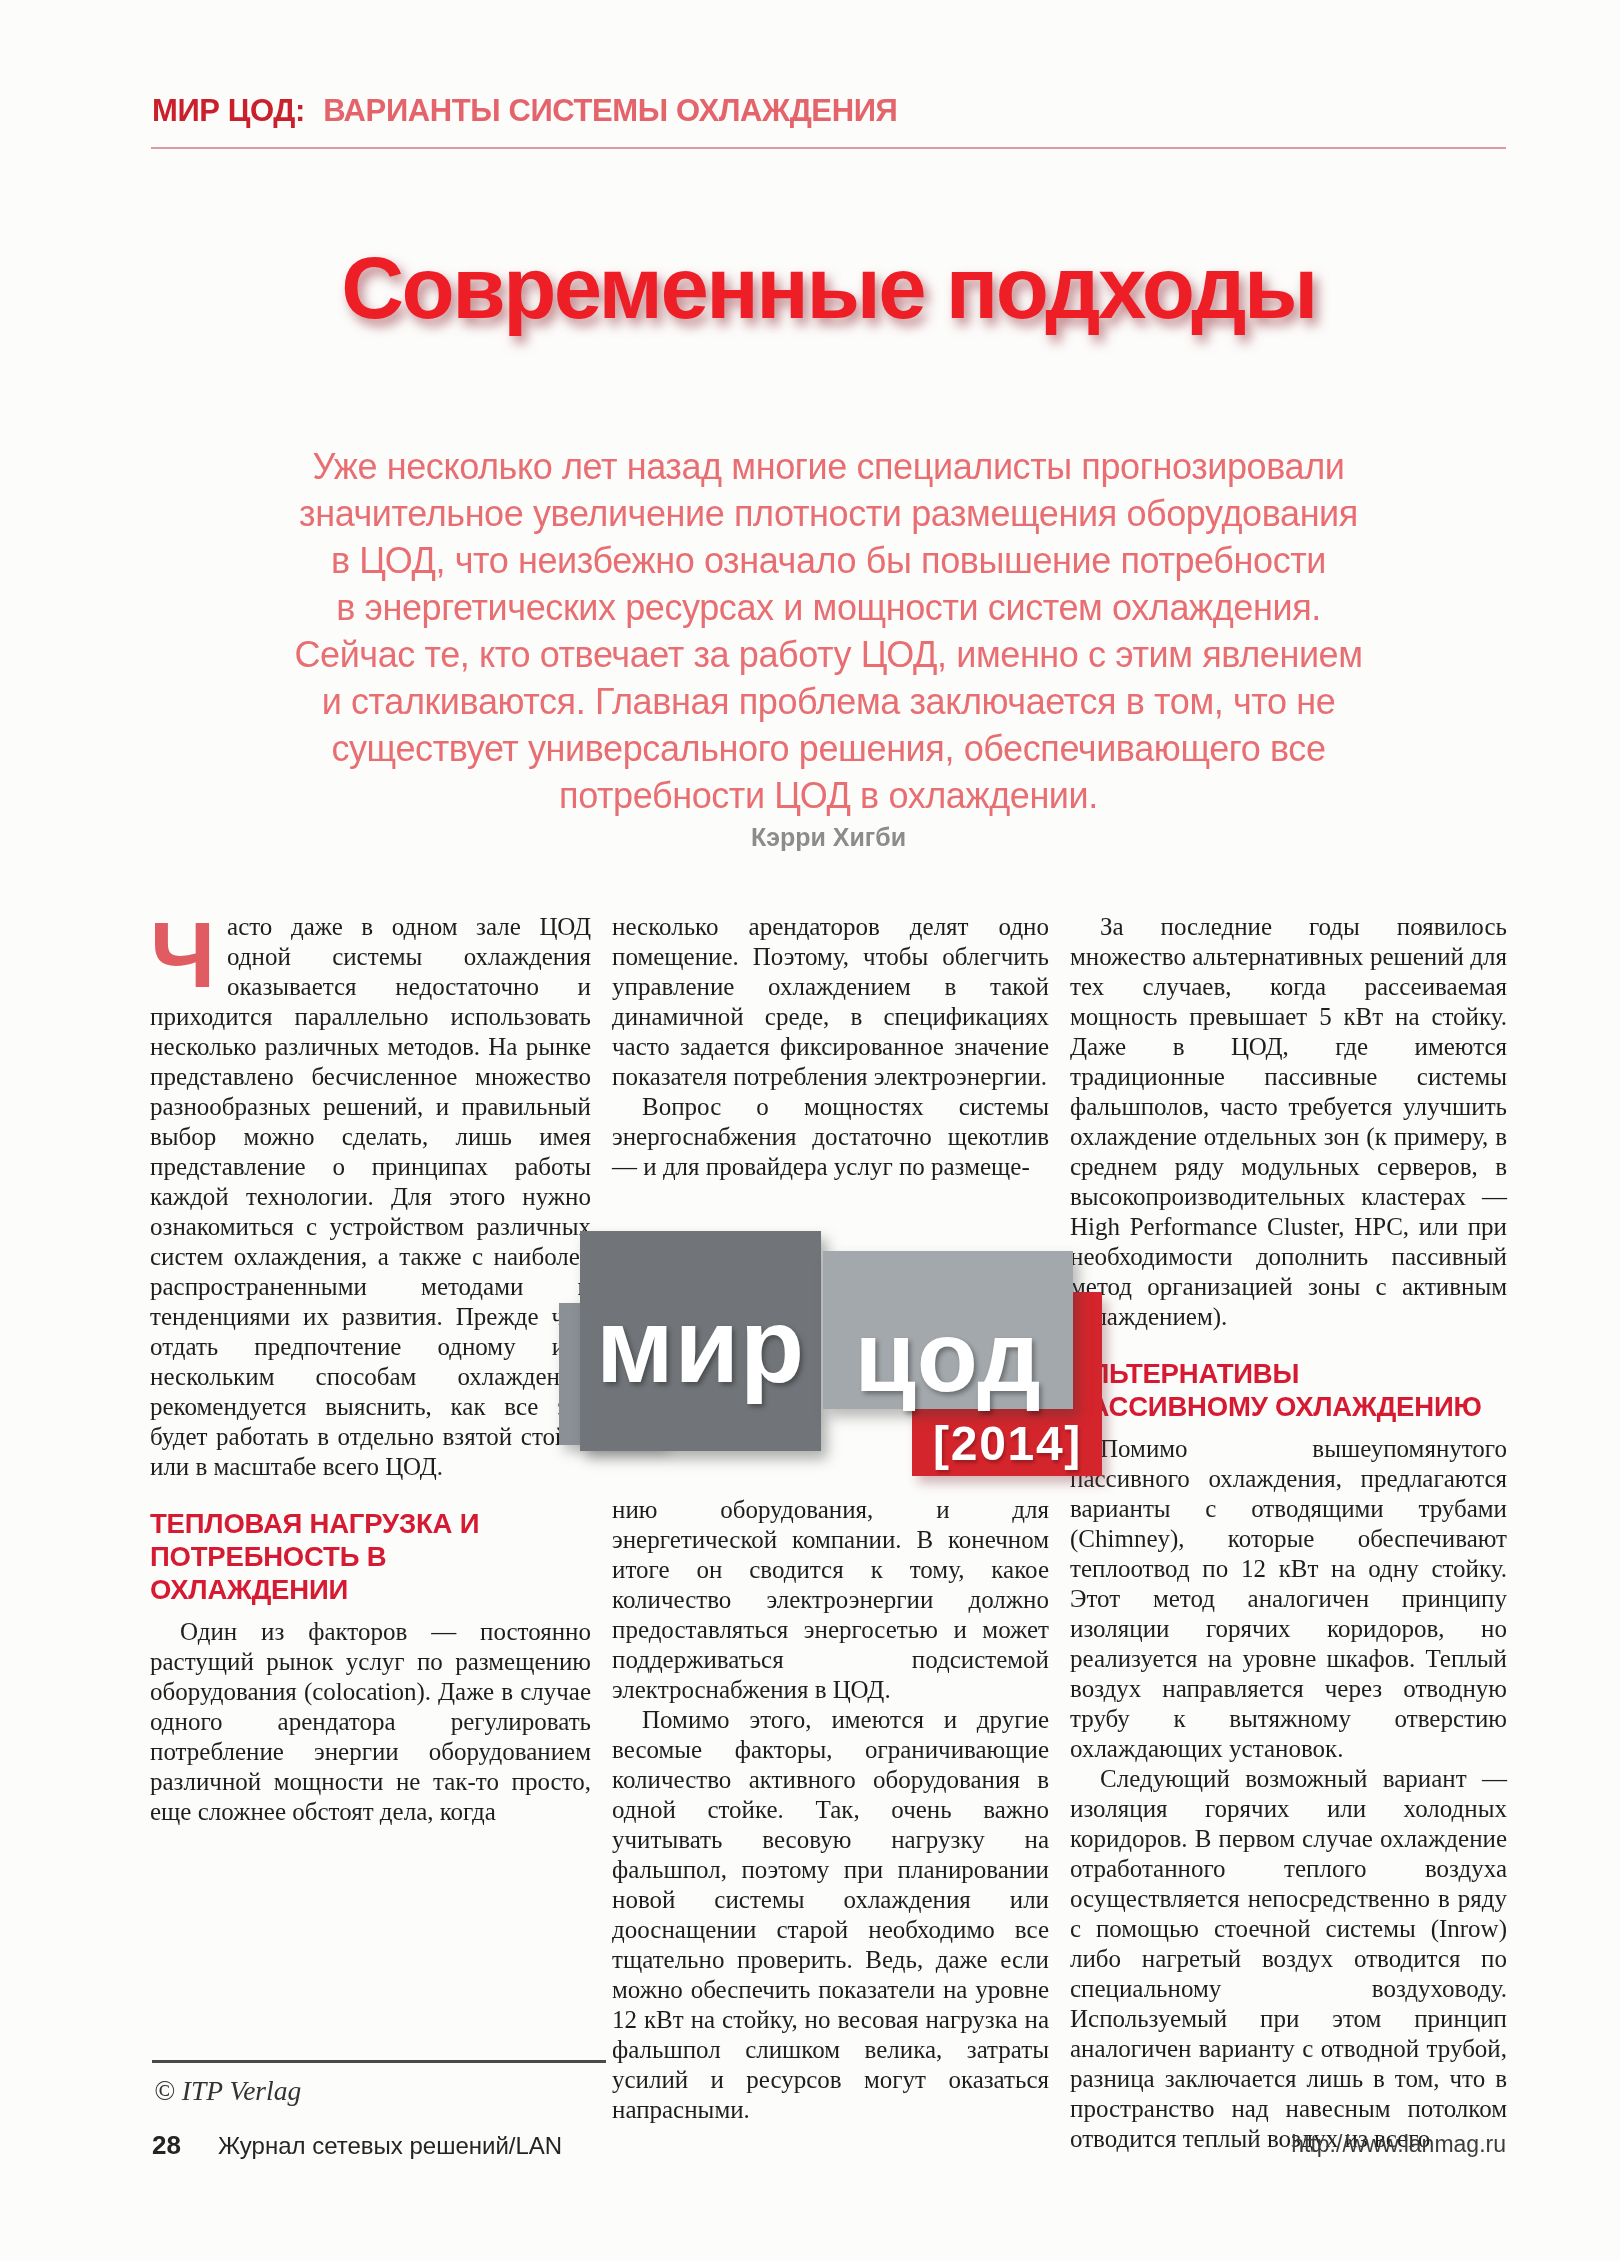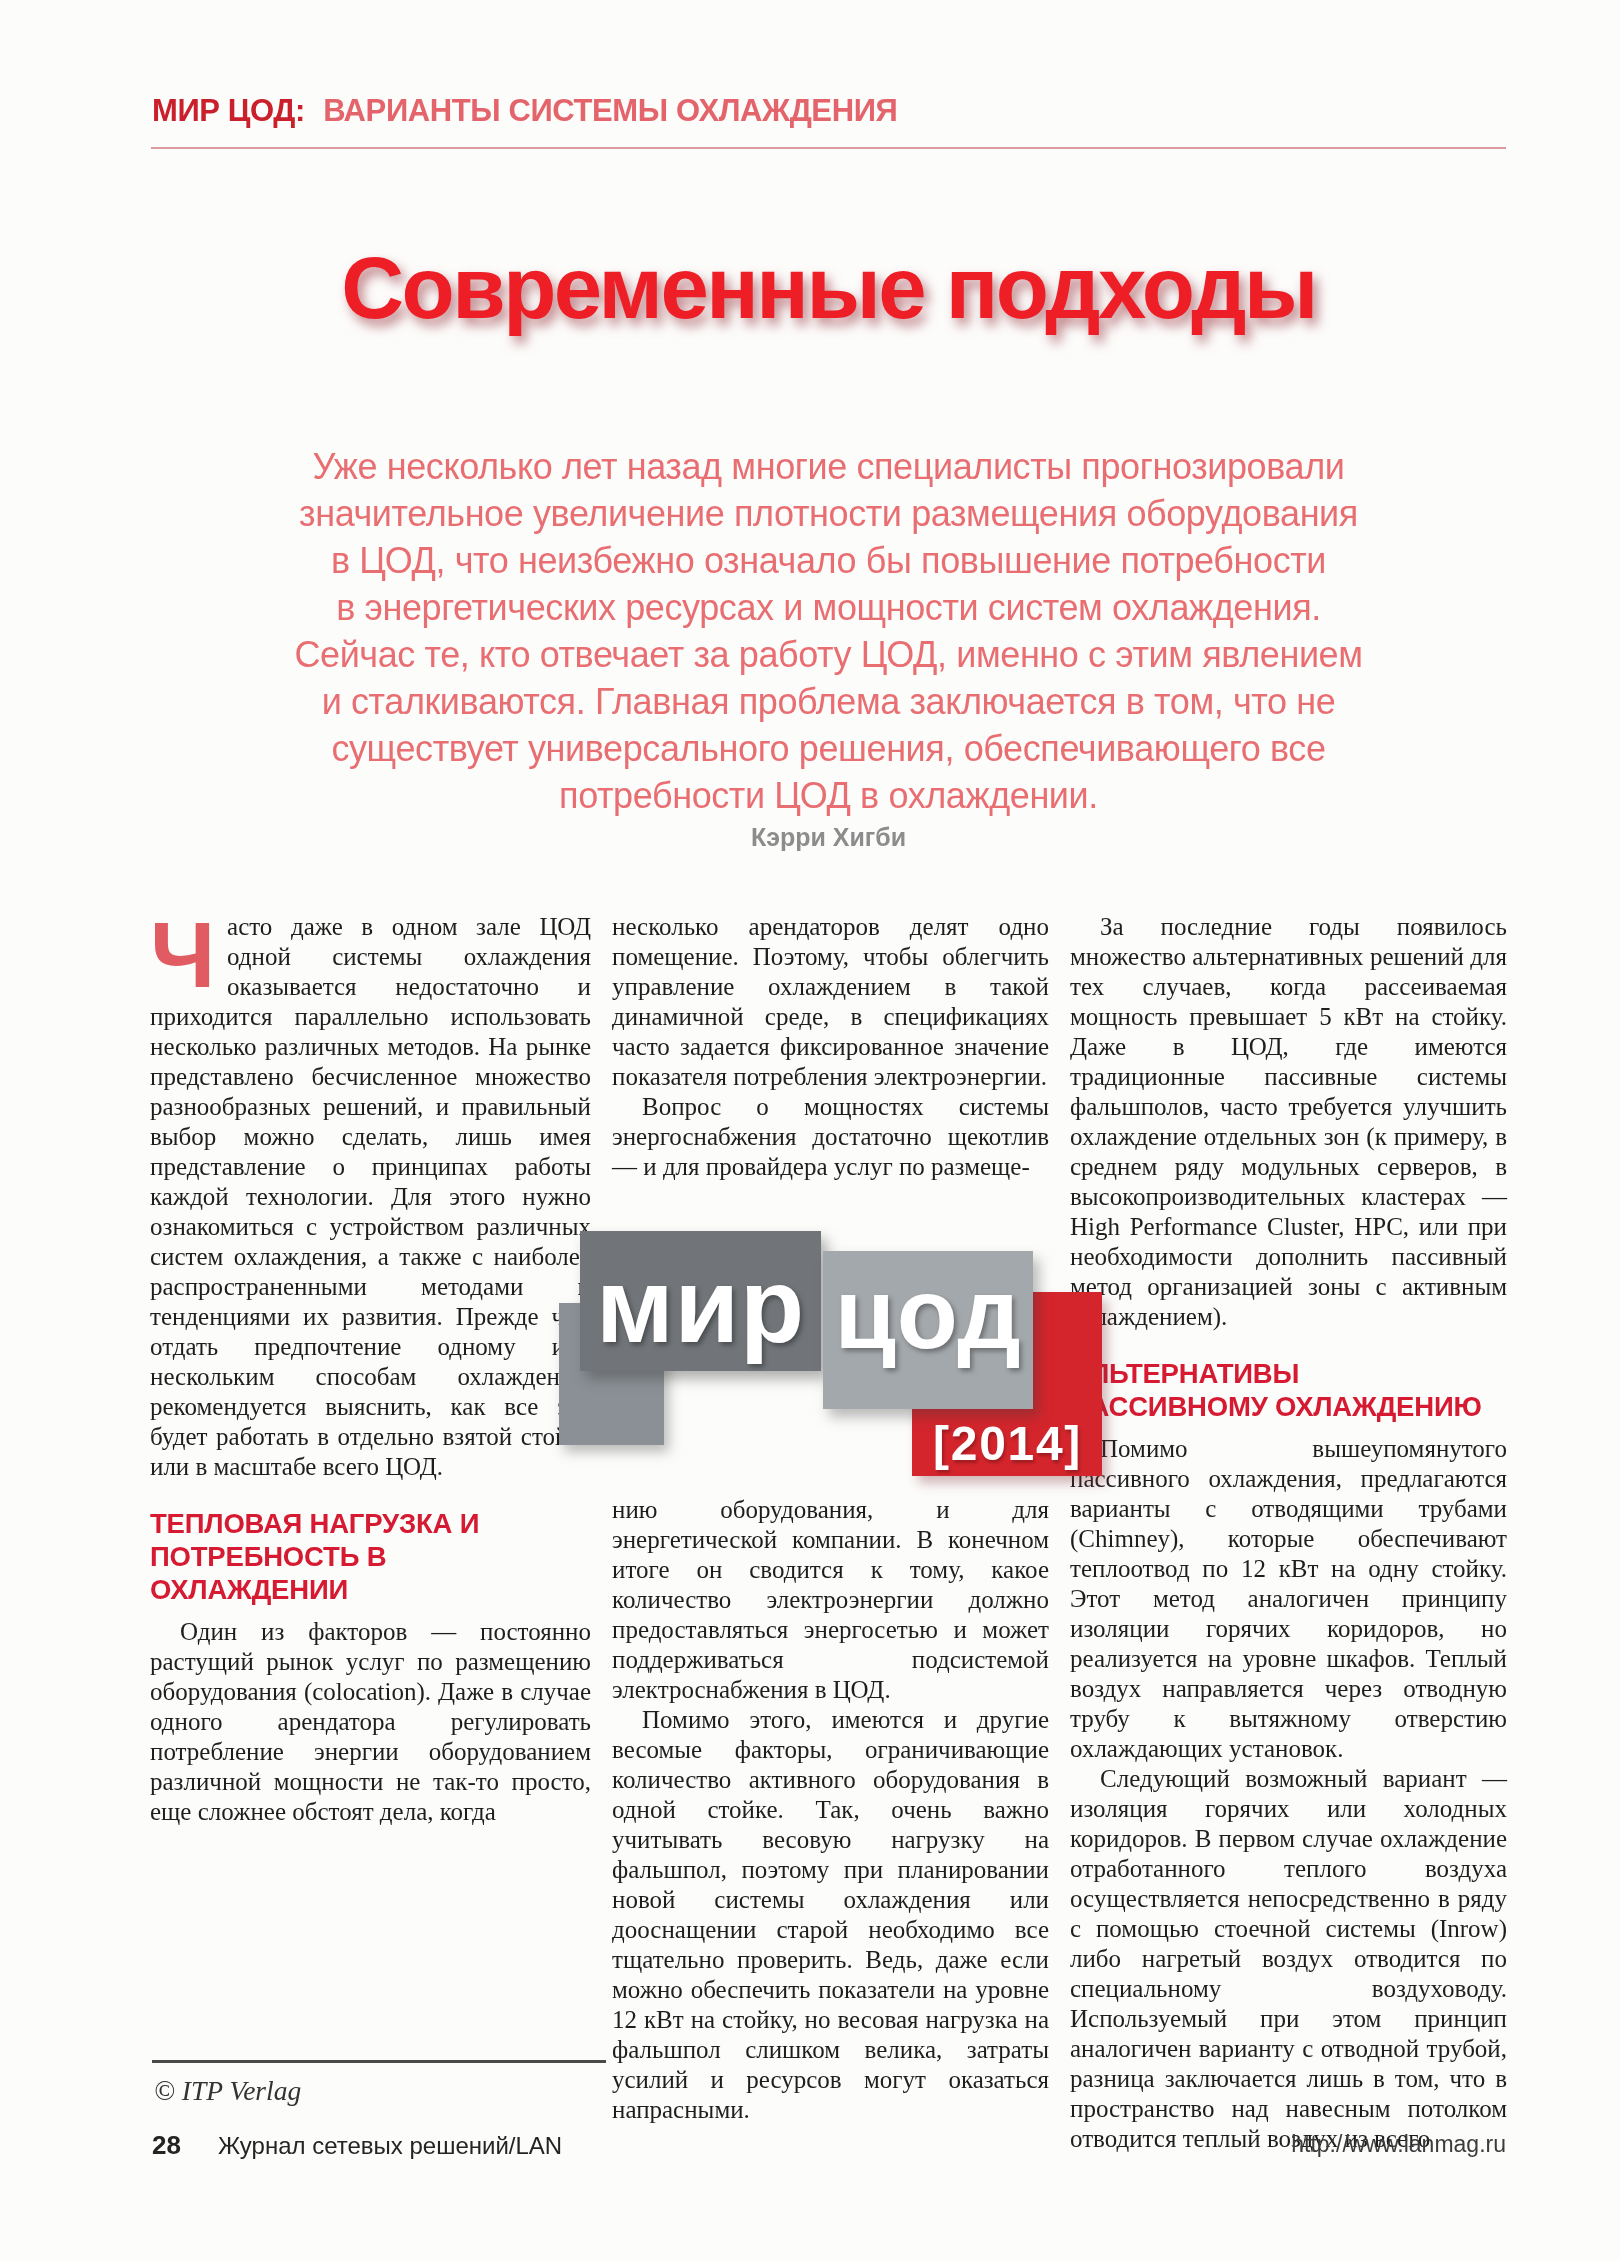--- a/index.html
+++ b/index.html
@@ -47,26 +47,26 @@
     font-size:93px;line-height:77px;color:#e05c62;margin:5px 11.7px 0 0;}
   .logo-spacer{height:313px;}
 
   
   .logo{position:absolute;left:0;top:0;width:1620px;height:0;}
   .logo-box{position:absolute;font-family:"Liberation Sans",sans-serif;font-weight:bold;color:#fff;}
   .box-a{left:559px;top:1303px;width:105px;height:142px;background:var(--logo-gray-mid);
     box-shadow:5px 6.7px 11.7px rgba(70,70,70,0.35);z-index:1;}
   .box-d{left:912px;top:1292px;width:190px;height:184px;background:var(--logo-red);
     box-shadow:5.8px 7.5px 10.8px rgba(130,50,55,0.35);z-index:2;}
-  .box-b{left:580px;top:1231px;width:241px;height:140px;background:var(--logo-gray-dark);
+  .box-b{left:580px;top:1231px;width:241px;height:220px;background:var(--logo-gray-dark);
     box-shadow:5.8px 7.5px 12.5px rgba(60,60,60,0.4);z-index:3;
     display:flex;align-items:center;justify-content:center;}
-  .box-c{left:823px;top:1251px;width:210px;height:158px;background:var(--logo-gray-light);
+  .box-c{left:823px;top:1251px;width:250px;height:158px;background:var(--logo-gray-light);
     box-shadow:5.8px 7.5px 12.5px rgba(60,60,60,0.35);z-index:4;
-    display:flex;align-items:flex-start;justify-content:center;}
+    display:flex;align-items:flex-end;justify-content:center;}
   .logo-word{font-size:105px;letter-spacing:0.8px;transform:translateY(5px);
     text-shadow:2.5px 3.3px 5px rgba(0,0,0,0.35);}
   .box-c .logo-word{font-size:100px;}
   .logo-year{position:absolute;right:20px;bottom:5px;font-size:48px;letter-spacing:1.7px;
     text-shadow:1.7px 2.5px 3.3px rgba(0,0,0,0.25);}
 
   
   .col1-rule{position:absolute;left:152px;top:2060px;width:454px;height:2.5px;background:#4a4a4a;}
   .copyright{position:absolute;left:154px;top:2075px;font-family:"Liberation Serif",serif;
     font-style:italic;font-size:27.5px;color:#333;}

